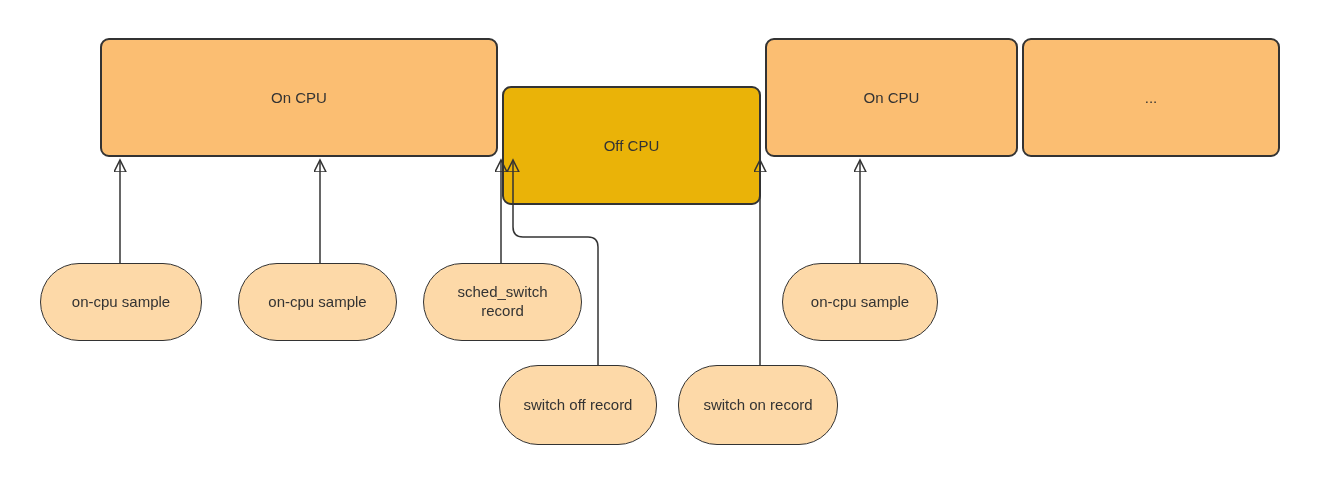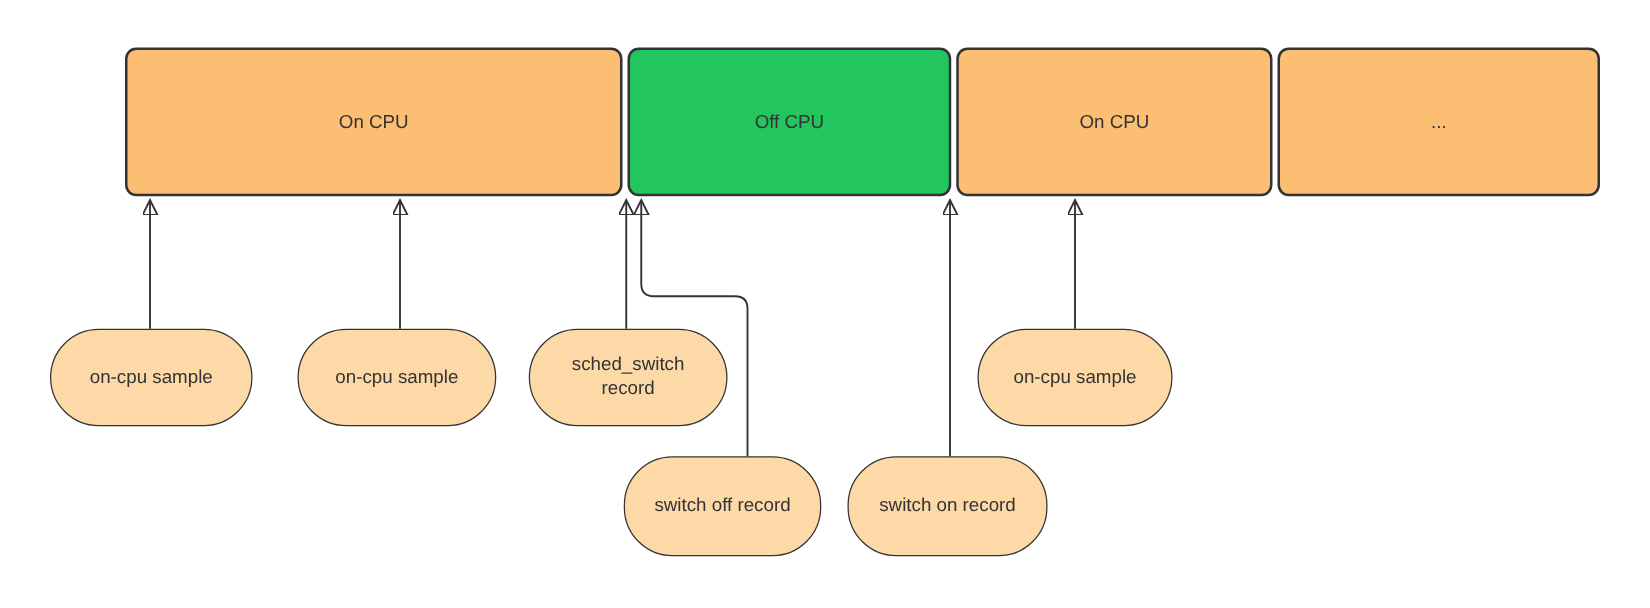--- a/index.html
+++ b/index.html
@@ -22,21 +22,21 @@
     box-sizing: border-box;
     border: 2px solid #333333;
     border-radius: 9px;
     display: flex;
     align-items: center;
     justify-content: center;
     font-size: 15px;
     color: #333333;
   }
   .block.on-cpu  { background: #FBBE72; }
-  .block.off-cpu { background: #22c55e; }
+  .block.off-cpu { background: #eab308; margin-top: 48px; }
   .bubble {
     position: absolute;
     box-sizing: border-box;
     border: 1.5px solid #333333;
     border-radius: 39px;
     background: #FDD9A8;
     display: flex;
     align-items: center;
     justify-content: center;
     text-align: center;

